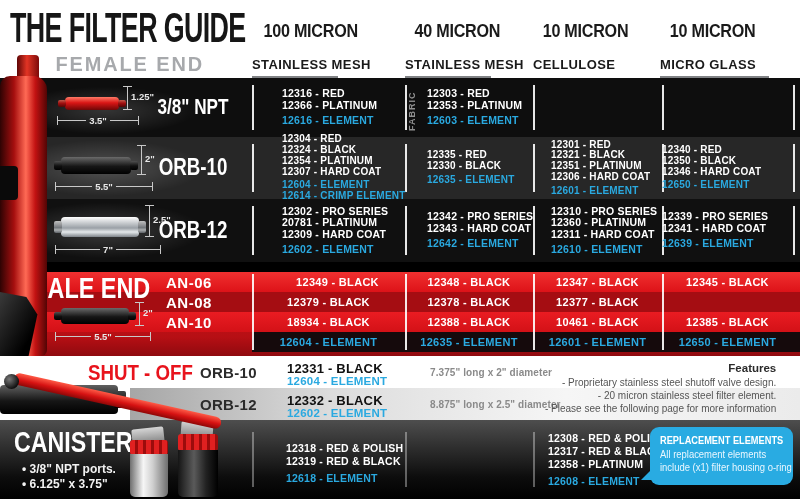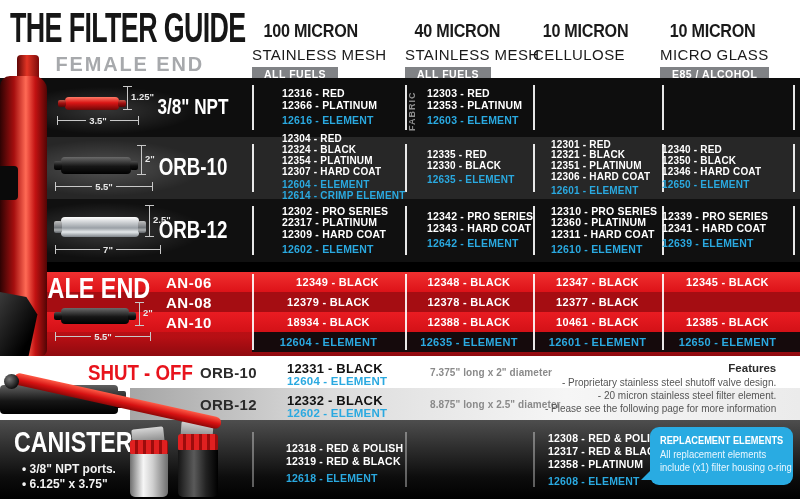--- a/index.html
+++ b/index.html
@@ -5,21 +5,21 @@
   html,body{margin:0;padding:0;background:#666;}
   .stage{position:relative;width:800px;height:499px;background:#fff;overflow:hidden;
          font-family:"Liberation Sans","DejaVu Sans",sans-serif;}
   
   .title{position:absolute;left:10px;top:4px;font-size:42px;font-weight:bold;color:#161616;
          letter-spacing:-1px;transform:scaleX(.64);transform-origin:left top;white-space:nowrap;}
   .subtitle{position:absolute;left:30px;top:52px;width:210px;text-align:center;font-size:21px;
             font-weight:bold;letter-spacing:2px;color:#a7a9ac;transform:scaleX(.95);transform-origin:left top;white-space:nowrap;}
   .colhead{position:absolute;top:20px;text-align:left;}
   .colhead .nm{font-size:19px;font-weight:bold;color:#1a1a1a;transform:scaleX(.85);white-space:nowrap;letter-spacing:-.3px;}
-  .colhead .sb{font-size:15px;font-weight:normal;color:#1a1a1a;letter-spacing:.4px;margin-top:4px;white-space:nowrap;}
+  .colhead .sb{font-size:13px;font-weight:bold;color:#1a1a1a;letter-spacing:.4px;margin-top:15px;white-space:nowrap;}
   .badge{display:inline-block;margin-top:4px;background:#808285;color:#fff;font-weight:bold;
          font-size:10.5px;padding:1px 12px 2px;letter-spacing:.5px;white-space:nowrap;}
   
   .dv{position:absolute;width:2px;background:rgba(255,255,255,.9);}
   .pn{font-size:10.5px;font-weight:bold;color:#fff;line-height:11.5px;letter-spacing:.2px;white-space:nowrap;}
   .el{color:#2aa9e0;}
   .els{margin-top:4px;}
   .cell{position:absolute;top:0;height:100%;display:flex;flex-direction:column;justify-content:center;box-sizing:border-box;}
   .c1{left:252px;width:153px;padding-left:30px;}
   .c2{left:405px;width:128px;padding-left:22px;}
@@ -274,21 +274,21 @@
             <i class="s"></i>
             <span>7"</span>
             <i class="s"></i>
             <i class="t"></i>
         </div>
       </div>
       <div class="plabel">ORB-12</div>
       <div class="cell c1">
         <div>
             <div class="pn">12302 - PRO SERIES</div>
-            <div class="pn">22317 - PLATINUM</div>
+            <div class="pn">20781 - PLATINUM</div>
             <div class="pn">12309 - HARD COAT</div>
           </div>
         <div class="els">
             <div class="pn el">12602 - ELEMENT</div>
           </div>
       </div>
       <div class="cell c2">
         <div>
             <div class="pn">12342 - PRO SERIES</div>
             <div class="pn">12343 - HARD COAT</div>

